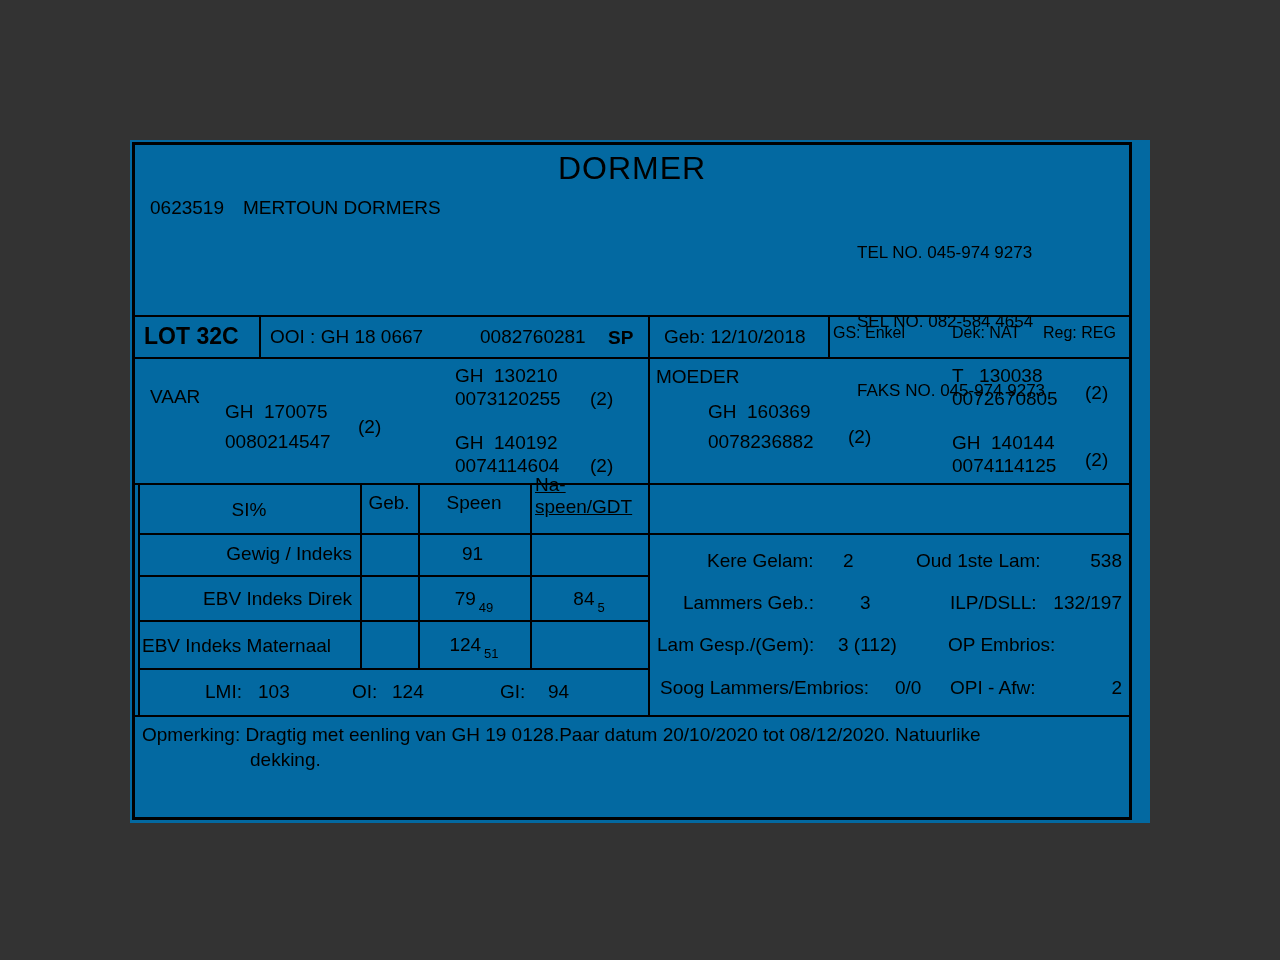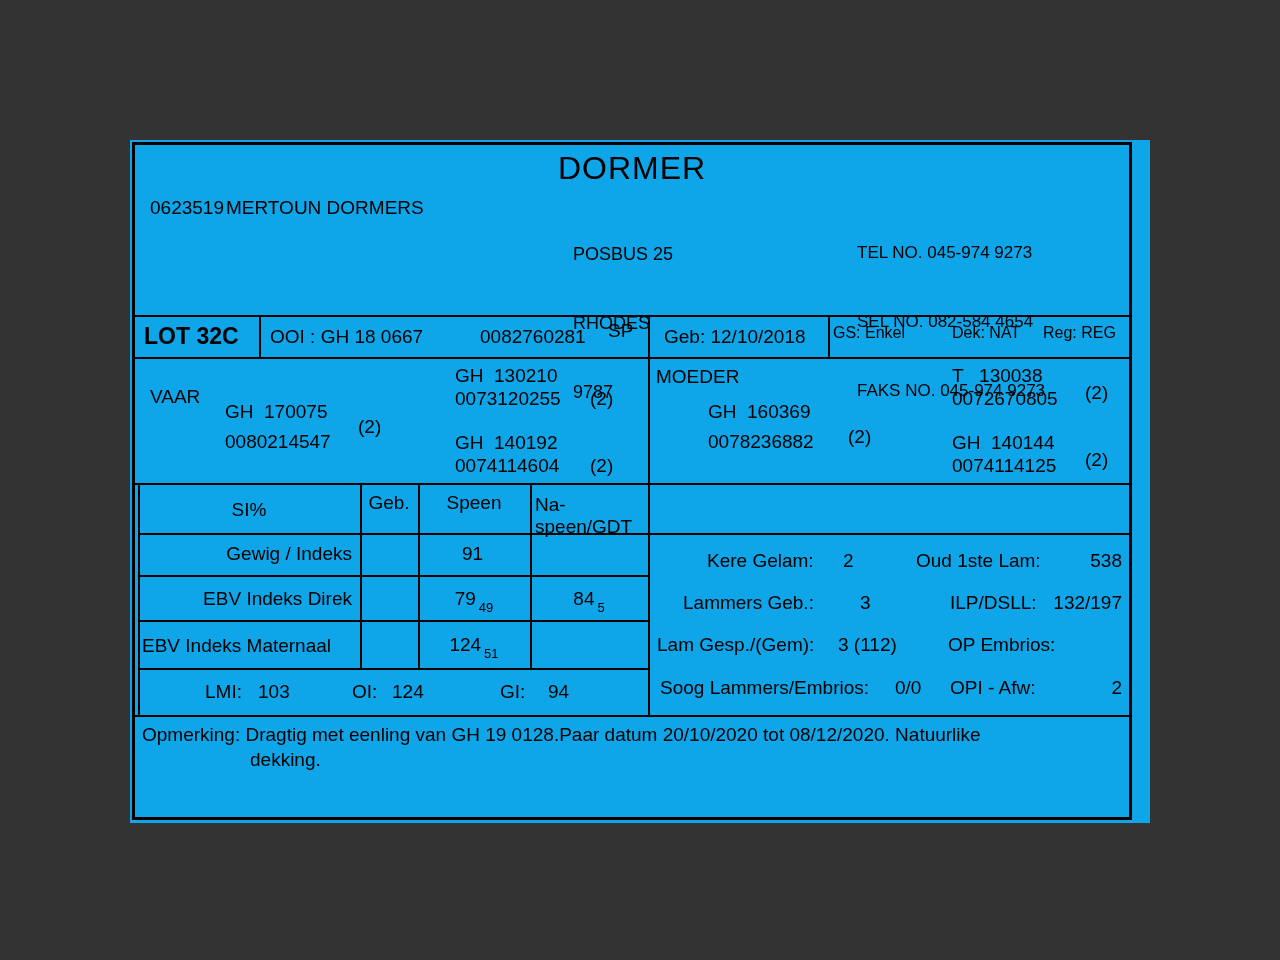--- a/index.html
+++ b/index.html
@@ -7,21 +7,21 @@
   body {
     background:#333333;
     font-family:"Liberation Sans", sans-serif;
     color:#000;
     position:relative;
     overflow:hidden;
   }
   .card {
     position:absolute; left:130px; top:140px;
     width:1020px; height:683px;
-    background:#0ea5e9;
+    background:#0369a1;
   }
   .frame {
     position:absolute; left:2px; top:2px;
     width:1000px; height:678px;
     border:3px solid #000;
   }
   .abs { position:absolute; white-space:pre; line-height:1.15; }
   .t19 { font-size:19px; }
   .t18 { font-size:18px; }
   .t17 { font-size:17px; }
@@ -35,27 +35,22 @@
   .wrapcell { white-space:normal; line-height:22px; }
 </style>
 </head>
 <body>
 
 <div class="card">
   <div class="frame"></div>
 
   <div class="abs center" style="left:5px; top:10px; width:994px; font-size:32px; letter-spacing:1px;">DORMER</div>
 
-  <div class="abs t19" style="left:20px; top:57px;"><span>0623519</span><span style="margin-left:2px;">MERTOUN DORMERS</span></div>
+  <div class="abs t19" style="left:20px; top:57px;"><span>0623519</span><span style="margin-left:19px;">MERTOUN DORMERS</span></div>
 
-  <div class="abs t18" style="left:443px; top:57px; line-height:23px;">
-    <div>POSBUS 25</div>
-    <div>RHODES</div>
-    <div>9787</div>
-  </div>
 
   <div class="abs t17" style="left:727px; top:55px; line-height:23px;">
     <div>TEL NO. 045-974 9273</div>
     <div>SEL NO. 082-584 4654</div>
     <div>FAKS NO. 045-974 9273</div>
   </div>
 
   <div class="hline" style="top:175px;"></div>
   <div class="hline" style="top:217px;"></div>
   <div class="hline" style="top:343px;"></div>
@@ -69,21 +64,21 @@
   <div class="vline" style="left:698px; top:175px; height:42px;"></div>
   <div class="vline" style="left:518px; top:175px; height:400px;"></div>
   <div class="vline" style="left:8px; top:343px; height:232px;"></div>
   <div class="vline" style="left:230px; top:343px; height:185px;"></div>
   <div class="vline" style="left:288px; top:343px; height:185px;"></div>
   <div class="vline" style="left:400px; top:343px; height:185px;"></div>
 
   <div class="abs bold" style="left:14px; top:183px; font-size:23px;">LOT 32C</div>
   <div class="abs t19" style="left:140px; top:186px;">OOI : GH 18 0667</div>
   <div class="abs t19" style="left:350px; top:186px;">0082760281</div>
-  <div class="abs t19" style="left:478px; top:180px;">SP</div>
+  <div class="abs t19" style="left:478px; top:187px;font-weight:bold;">SP</div>
   <div class="abs t19" style="left:534px; top:186px;">Geb: 12/10/2018</div>
   <div class="abs t16" style="left:703px; top:184px;">GS: Enkel</div>
   <div class="abs t16" style="left:822px; top:184px;">Dek: NAT</div>
   <div class="abs t16" style="left:913px; top:184px;">Reg: REG</div>
 
   <div class="abs t19" style="left:20px; top:226px;margin-top:20px;">VAAR</div>
   <div class="abs t19" style="left:95px; top:261px;">GH  170075</div>
   <div class="abs t19" style="left:95px; top:291px;">0080214547</div>
   <div class="abs t19" style="left:228px; top:276px;">(2)</div>
   <div class="abs t19" style="left:325px; top:225px;text-align:right;">GH  130210</div>
@@ -100,21 +95,21 @@
   <div class="abs t19" style="left:822px; top:225px;">T   130038</div>
   <div class="abs t19" style="left:822px; top:248px;">0072670805</div>
   <div class="abs t19" style="left:955px; top:242px;">(2)</div>
   <div class="abs t19" style="left:822px; top:292px;">GH  140144</div>
   <div class="abs t19" style="left:822px; top:315px;">0074114125</div>
   <div class="abs t19" style="left:955px; top:309px;">(2)</div>
 
   <div class="abs t19 center" style="left:8px; top:359px; width:222px;">SI%</div>
   <div class="abs t19 center" style="left:230px; top:352px; width:58px;">Geb.</div>
   <div class="abs t19 center" style="left:288px; top:352px; width:112px;">Speen</div>
-  <div class="abs t19 wrapcell" style="left:405px; top:354px; width:110px;">Na-speen/GDT</div>
+  <div class="abs t19 wrapcell" style="left:405px; top:334px; width:110px;text-decoration:underline;">Na-speen/GDT</div>
 
   <div class="abs t19 right" style="left:8px; top:403px; width:214px;">Gewig / Indeks</div>
   <div class="abs t19 center" style="left:288px; top:403px; width:112px;"><span>91</span><span class="sub"></span></div>
 
   <div class="abs t19 right" style="left:8px; top:448px; width:214px;">EBV Indeks Direk</div>
   <div class="abs t19 center" style="left:288px; top:448px; width:112px;"><span>79</span><span class="sub">49</span></div>
   <div class="abs t19 center" style="left:400px; top:448px; width:118px;"><span>84</span><span class="sub">5</span></div>
 
   <div class="abs t19" style="left:12px; top:495px;">EBV Indeks Maternaal</div>
   <div class="abs t19 center" style="left:288px; top:494px; width:112px;"><span>124</span><span class="sub">51</span></div>

